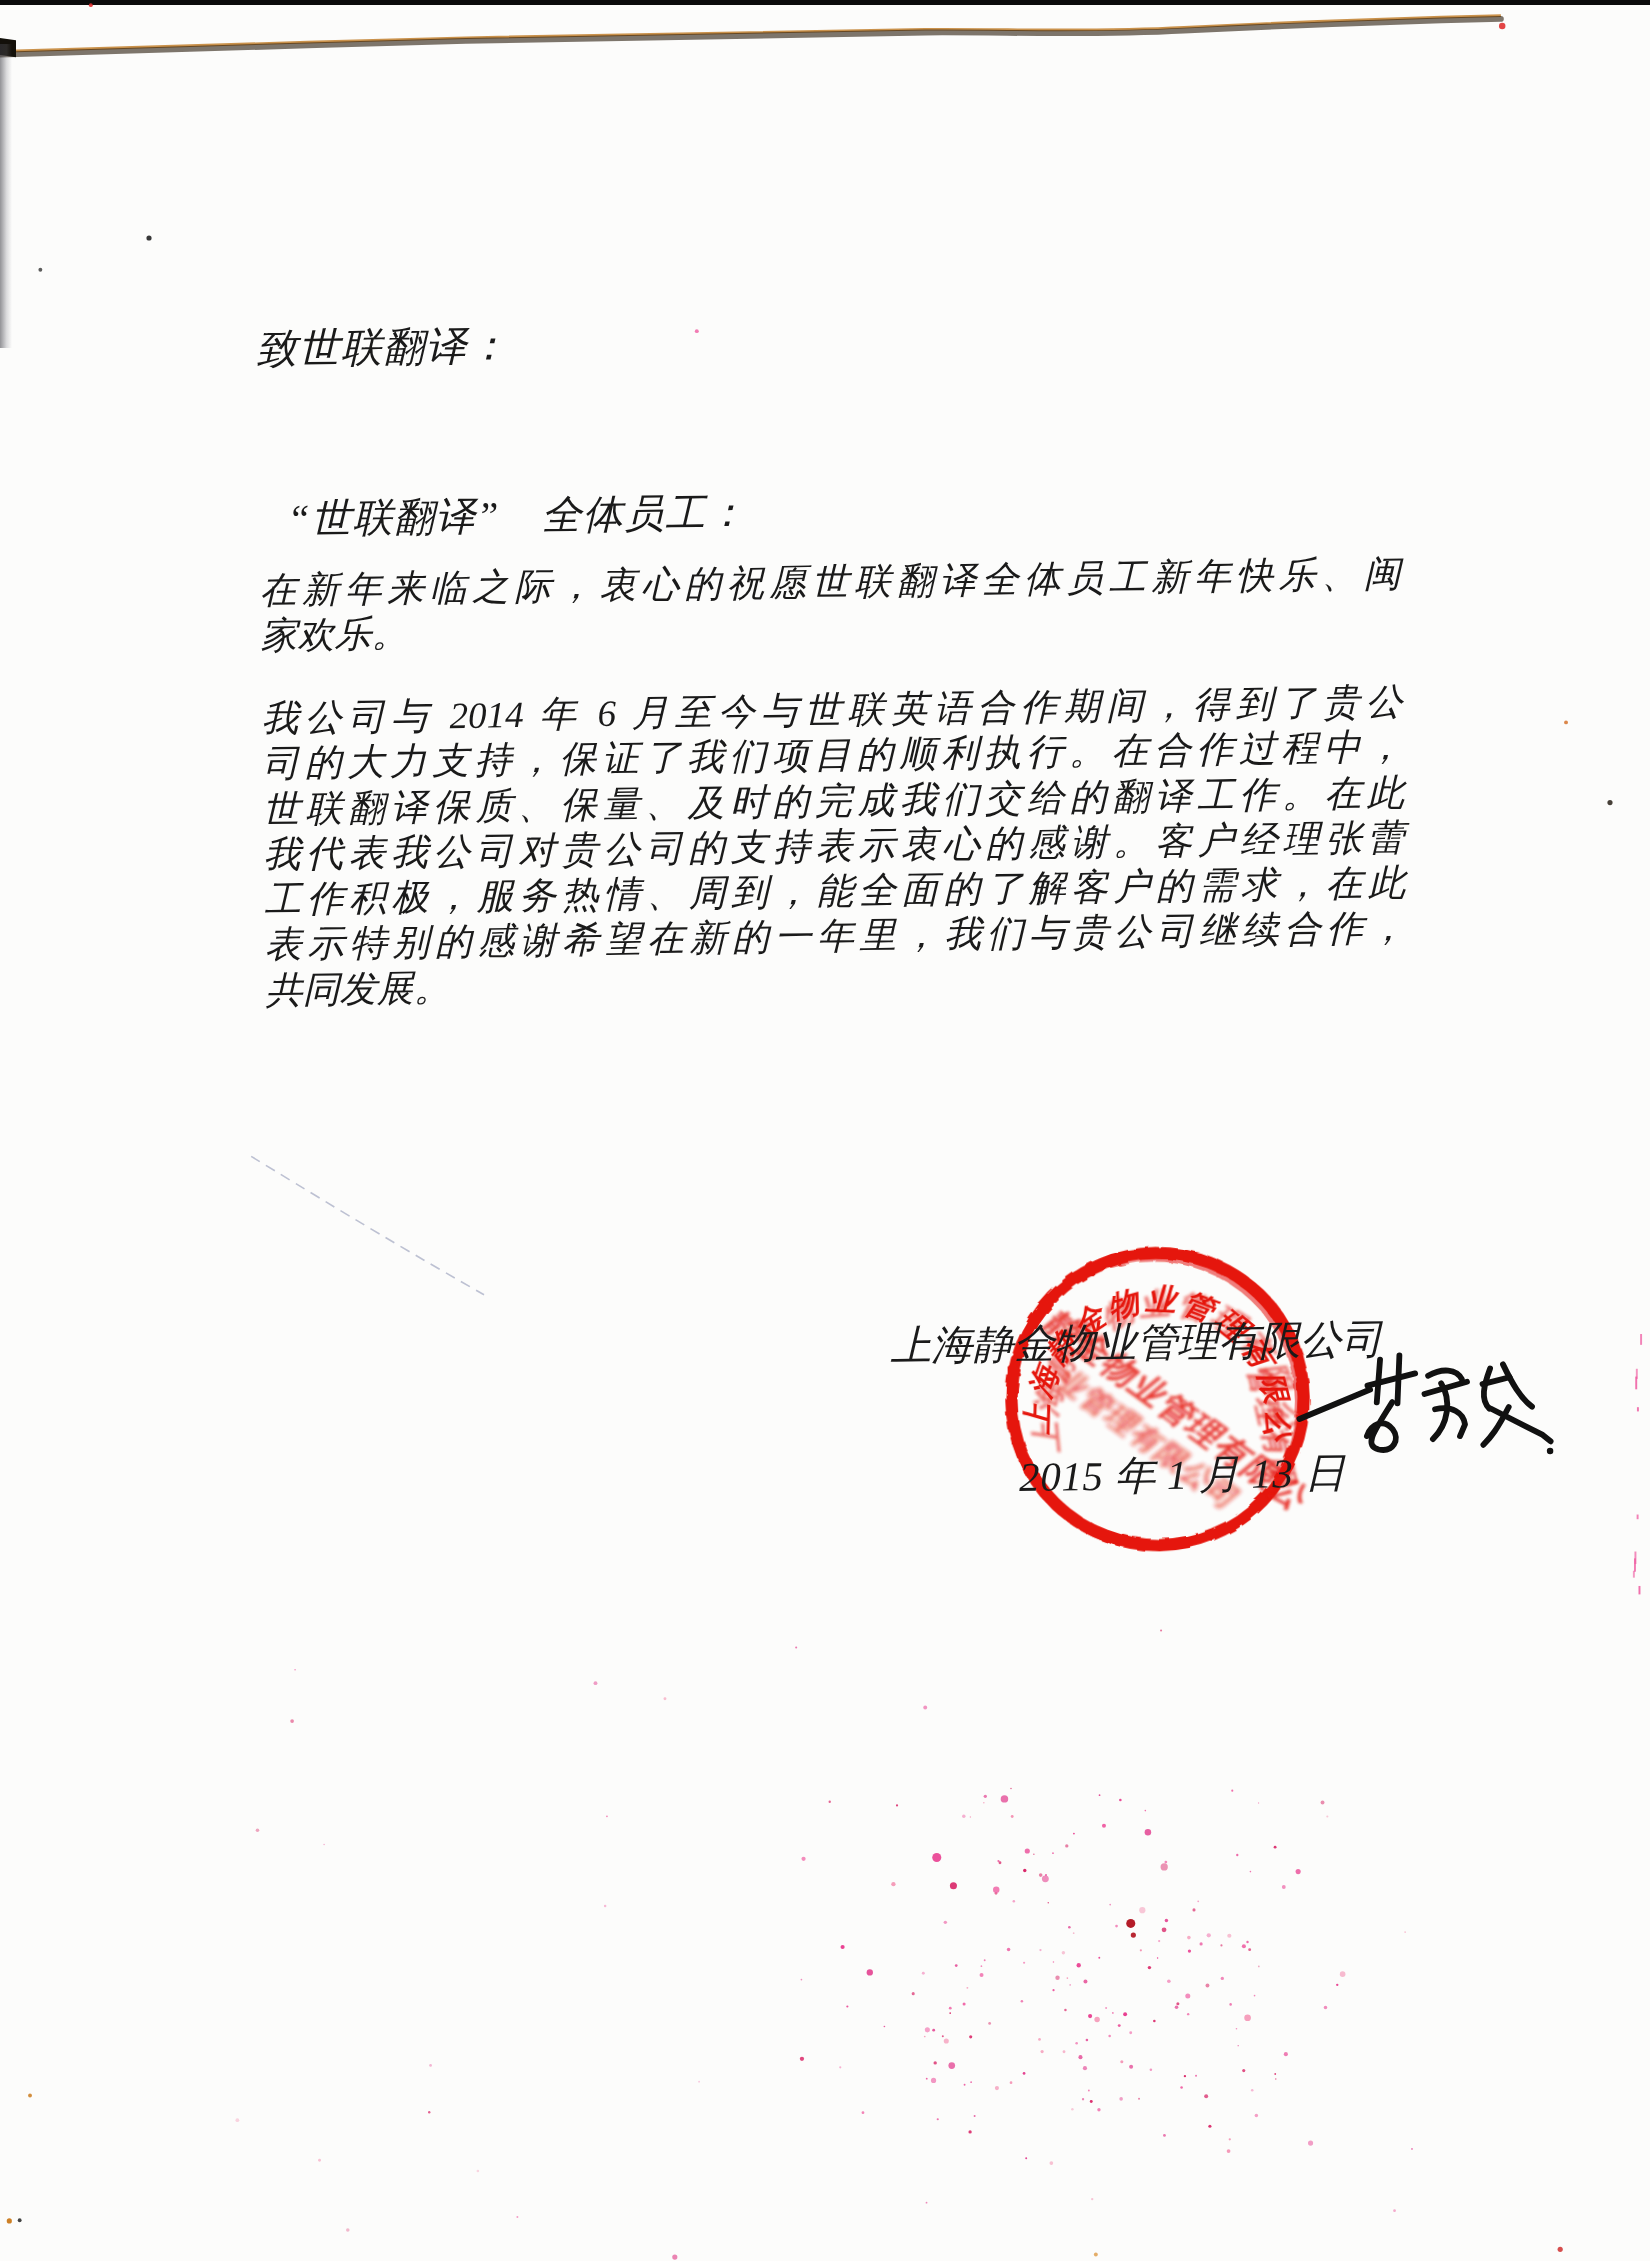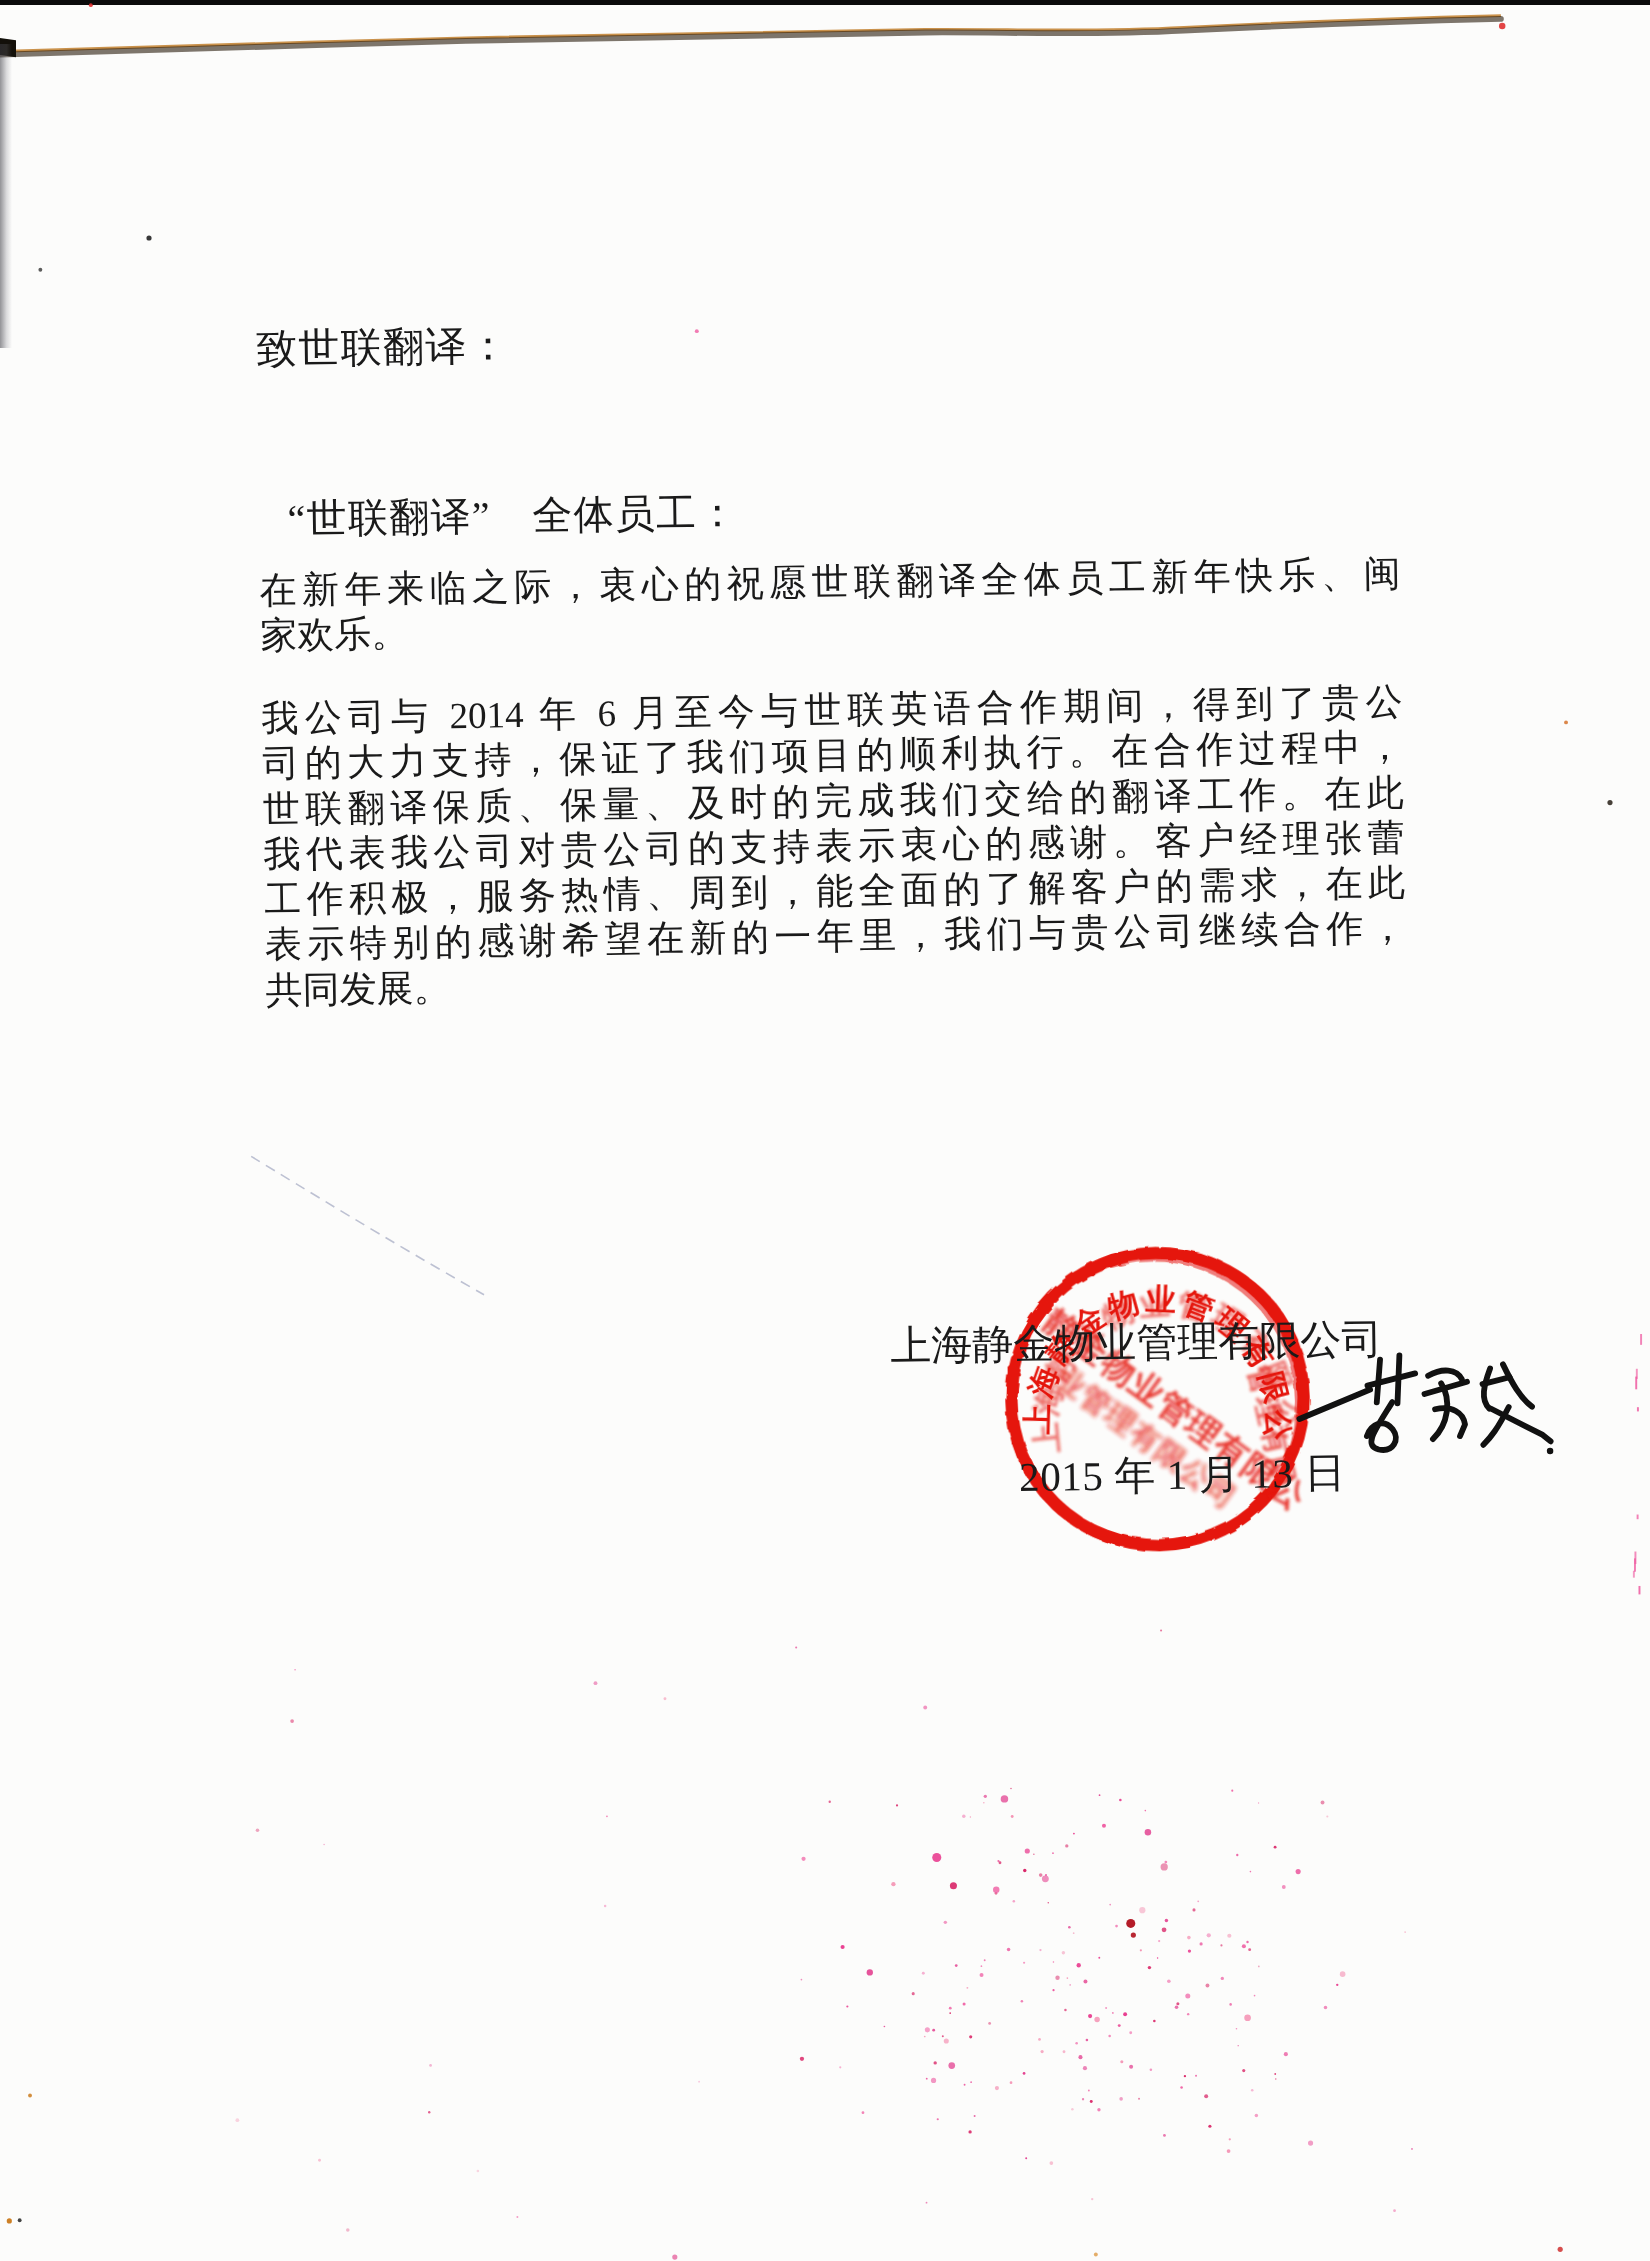--- a/index.html
+++ b/index.html
@@ -3,20 +3,21 @@
 <meta charset="utf-8">
 <style>
   html,body{margin:0;padding:0;background:#e9e9e9;}
   #page{
     position:relative;
     width:1651px;height:2261px;
     background:#fcfcfb;
     overflow:hidden;
     font-family:"Liberation Serif","DejaVu Serif",serif;
     color:#1a1a1a;
+    font-style:italic;
   }
   
   #top-black-strip{position:absolute;left:0;top:0;width:1651px;height:4.5px;background:#0b0b0b;}
   #top-edge-svg{position:absolute;left:0;top:0;width:1651px;height:91px;}
   #left-edge-shadow{
     position:absolute;left:0;top:44px;width:11.6px;height:304px;
     background:linear-gradient(to right,rgba(60,60,68,.55),rgba(120,120,130,.25) 55%,transparent);
   }
   #left-corner-wedge{position:absolute;left:0;top:39px;width:15.5px;height:17px;background:#13100a;transform:skewY(8deg);}
   

